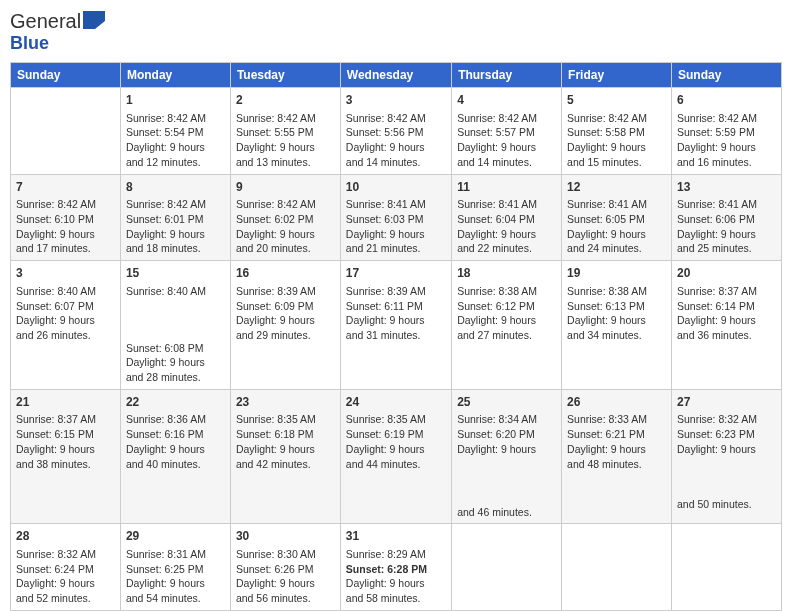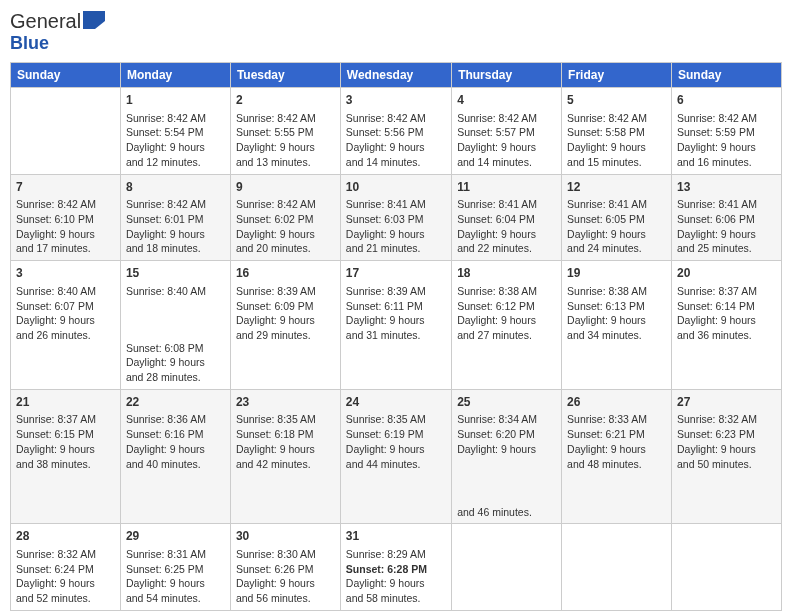--- a/index.html
+++ b/index.html
@@ -298,21 +298,21 @@
           <span style="display: block;">Sunrise: 8:33 AM</span>
           <span style="display: block;">Sunset: 6:21 PM</span>
           <span style="display: block;">Daylight: 9 hours</span>
           <span style="display: block;">and 48 minutes.</span>
         </td>
         <td>
           <span class="day-number">27</span>
           <span style="display: block;">Sunrise: 8:32 AM</span>
           <span style="display: block;">Sunset: 6:23 PM</span>
           <span style="display: block;">Daylight: 9 hours</span>
-          <span style="display: block;">and 50 minutes.</span>
+          <span style="display: block; margin-top: 40px;">and 50 minutes.</span>
         </td>
       </tr>
       <tr>
         <td>
           <span class="day-number">28</span>
           <span style="display: block;">Sunrise: 8:32 AM</span>
           <span style="display: block;">Sunset: 6:24 PM</span>
           <span style="display: block;">Daylight: 9 hours</span>
           <span style="display: block;">and 52 minutes.</span>
         </td>

